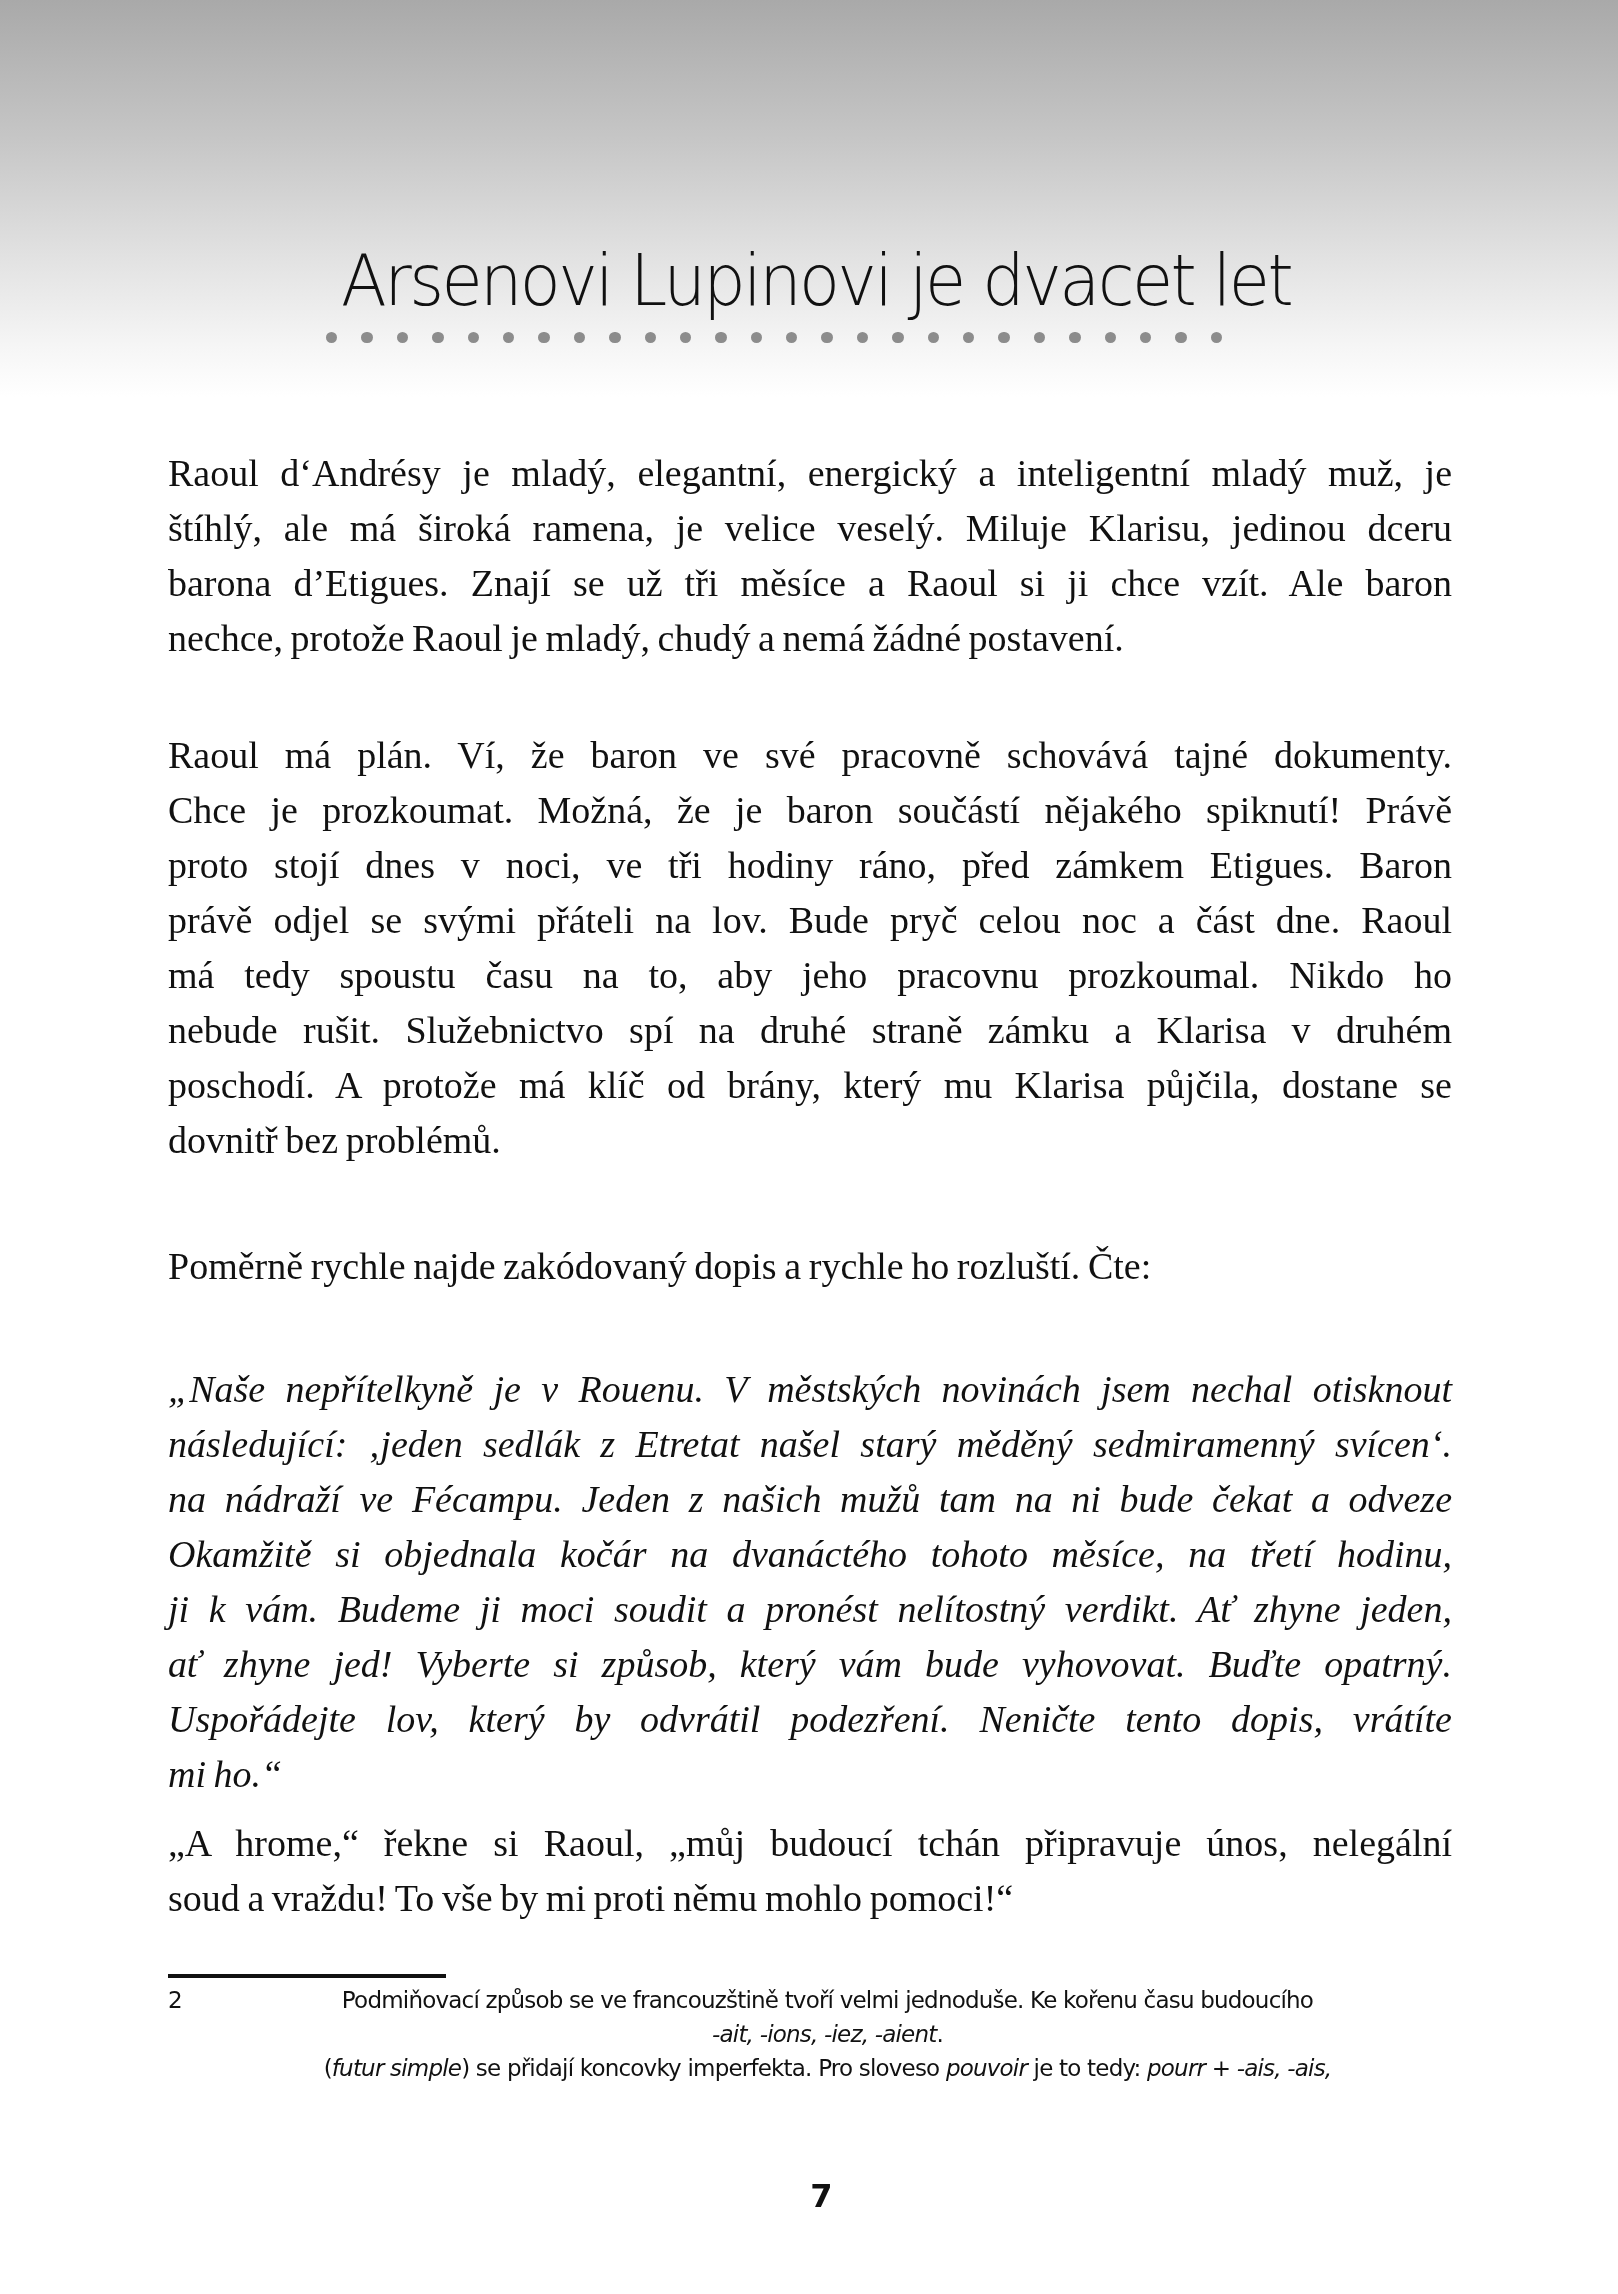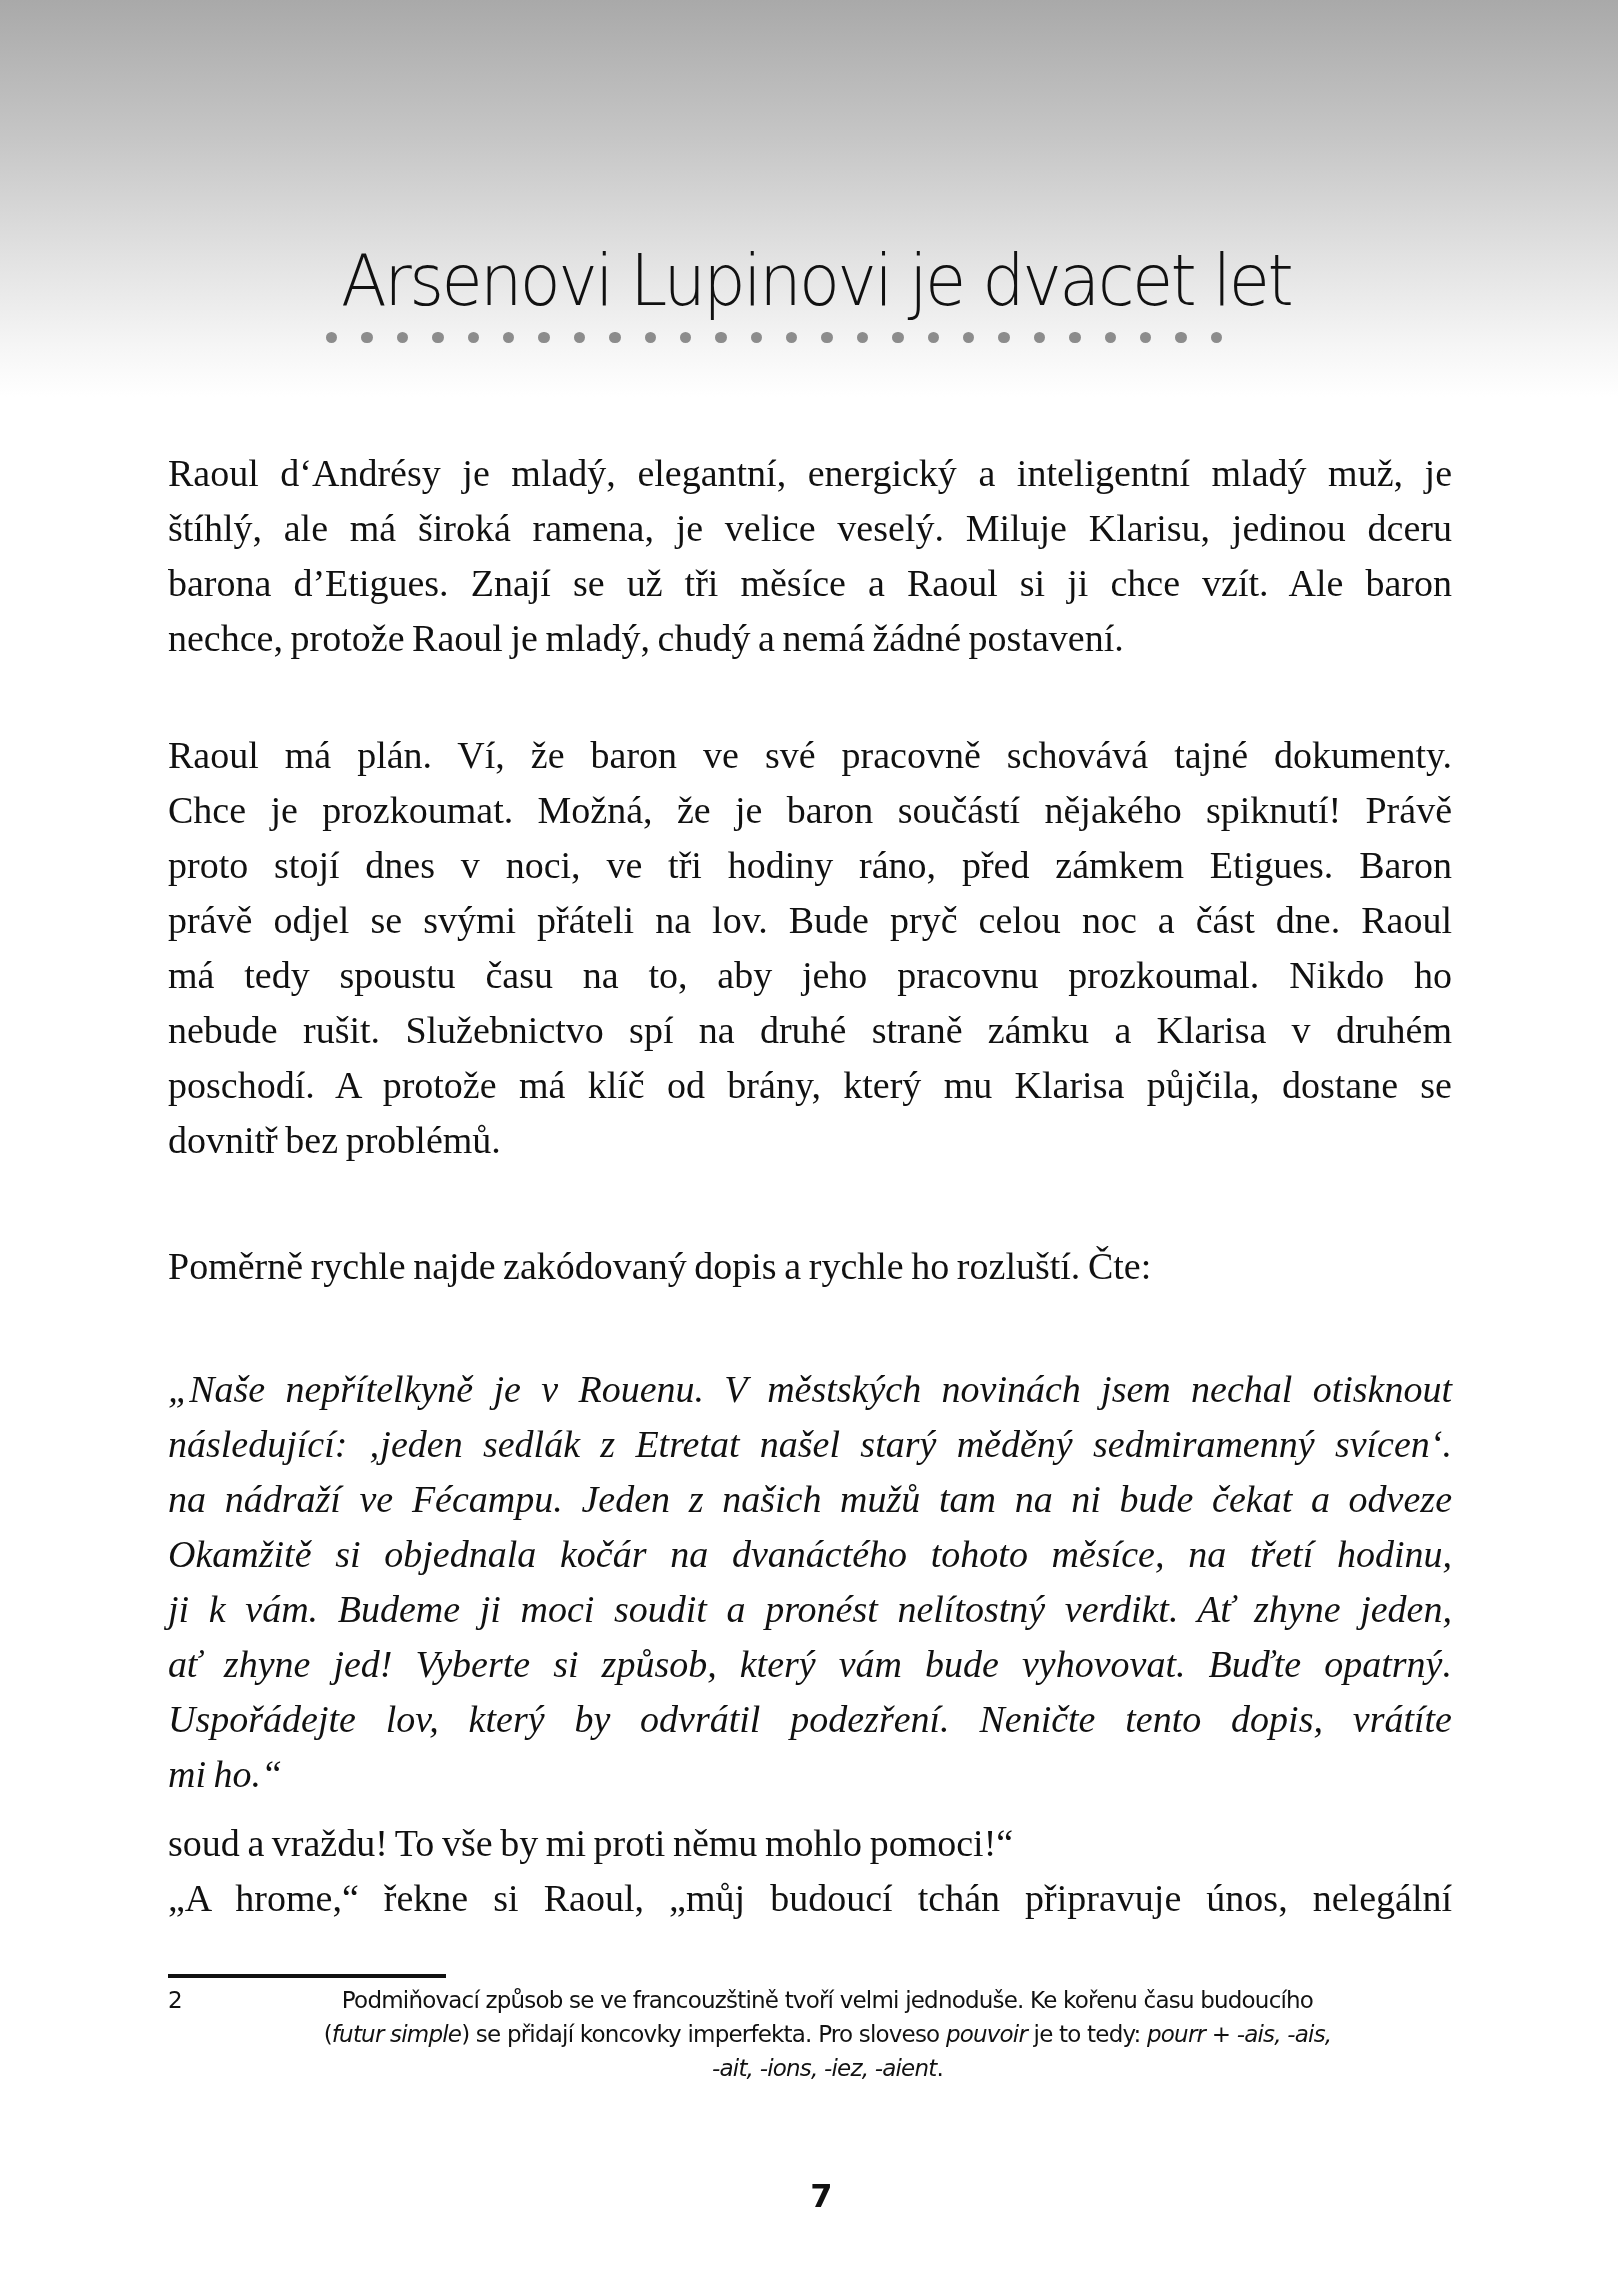--- a/index.html
+++ b/index.html
@@ -115,28 +115,28 @@
     <span class="line">„Naše nepřítelkyně je v Rouenu. V městských novinách jsem nechal otisknout</span>
     <span class="line">následující: ‚jeden sedlák z Etretat našel starý měděný sedmiramenný svícen‘.</span>
     <span class="line">na nádraží ve Fécampu. Jeden z našich mužů tam na ni bude čekat a odveze</span>
     <span class="line">Okamžitě si objednala kočár na dvanáctého tohoto měsíce, na třetí hodinu,</span>
     <span class="line">ji k vám. Budeme ji moci soudit a pronést nelítostný verdikt. Ať zhyne jeden,</span>
     <span class="line">ať zhyne jed! Vyberte si způsob, který vám bude vyhovovat. Buďte opatrný.</span>
     <span class="line">Uspořádejte lov, který by odvrátil podezření. Neničte tento dopis, vrátíte</span>
     <span class="line last">mi ho.“</span>
   </div>
 <div class="textblock" id="p5">
+    <span class="line">„A hrome,“ řekne si Raoul, „můj budoucí tchán připravuje únos, nelegální</span>
     <span class="line last">soud a vraždu! To vše by mi proti němu mohlo pomoci!“</span>
-    <span class="line">„A hrome,“ řekne si Raoul, „můj budoucí tchán připravuje únos, nelegální</span>
   </div>
 
 <div class="footnote-rule"></div>
 <div class="footnote">
   <span class="fn-num">2</span>
   <div class="fn-body" id="fn-body">
       <span class="fn-line"><span>Podmiňovací způsob se ve francouzštině tvoří velmi jednoduše. Ke kořenu času budoucího</span></span>
+      <span class="fn-line"><span style="font-style: italic;">-ait, -ions, -iez, -aient</span><span>.</span></span>
       <span class="fn-line"><span>(</span><span style="font-style: italic;">futur simple</span><span>) se přidají koncovky imperfekta. Pro sloveso </span><span style="font-style: italic;">pouvoir</span><span> je to tedy: </span><span style="font-style: italic;">pourr + -ais, -ais,</span></span>
-      <span class="fn-line"><span style="font-style: italic;">-ait, -ions, -iez, -aient</span><span>.</span></span>
     </div>
 </div>
 
 <div class="page-number">7</div>
 
 
 </body></html>

